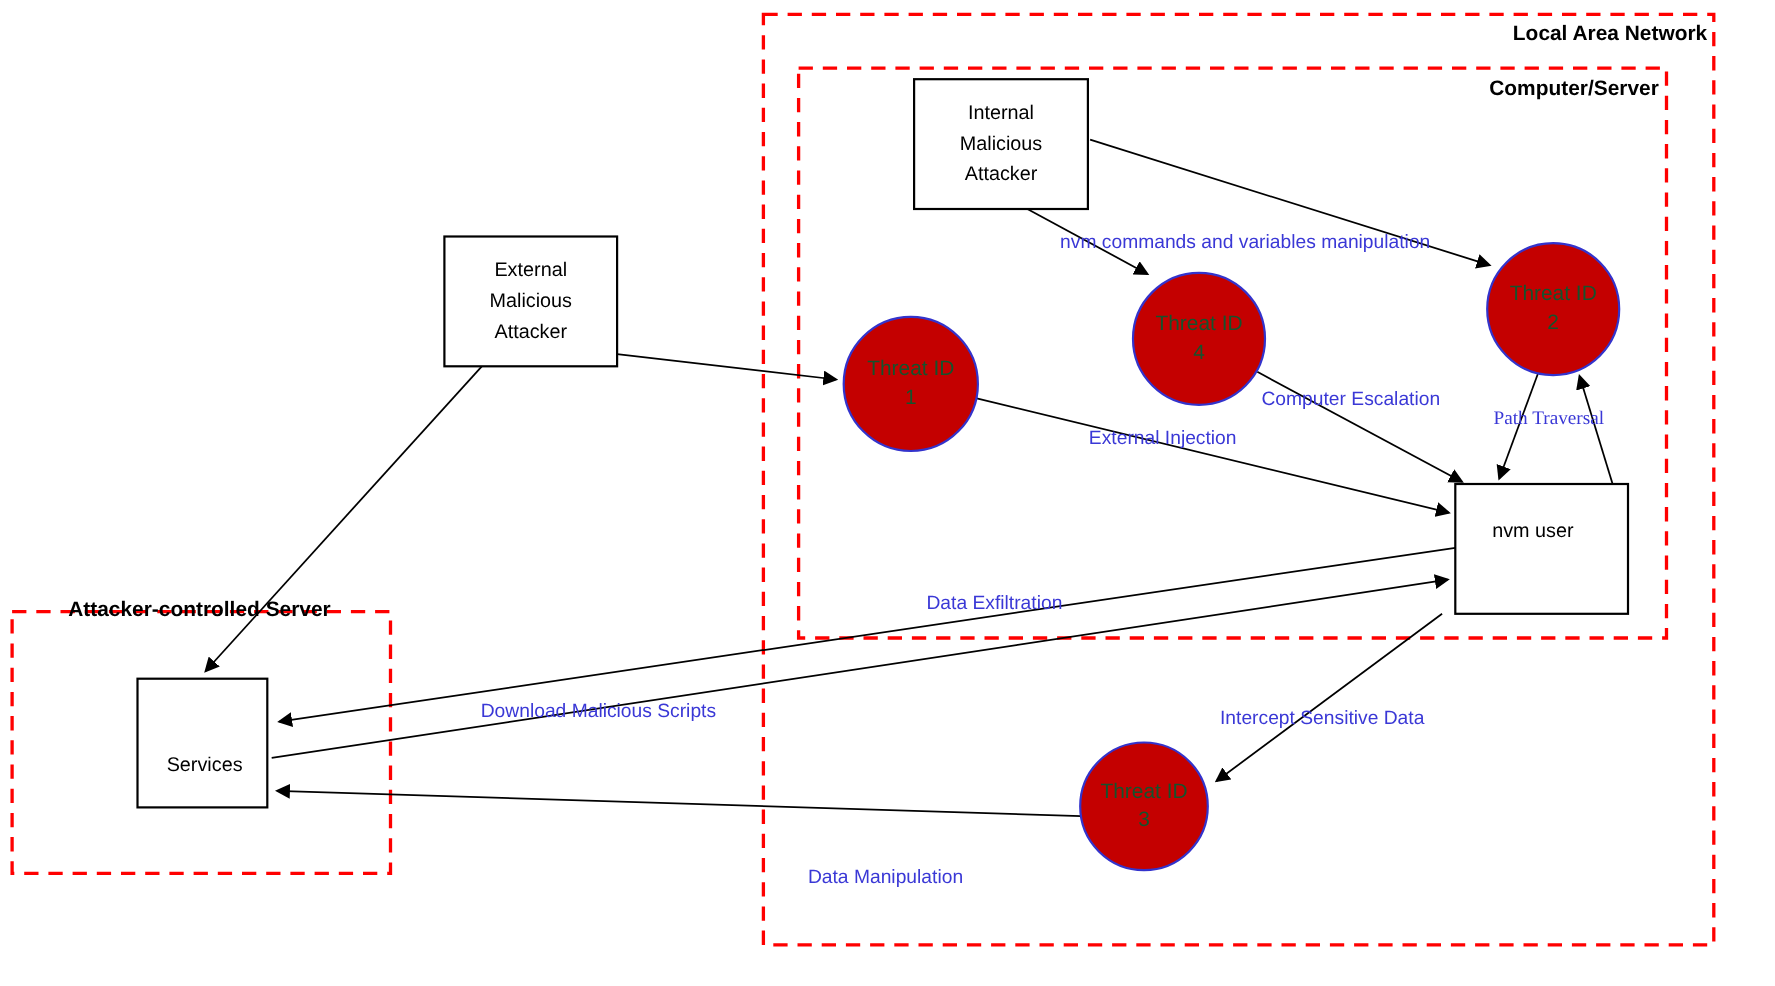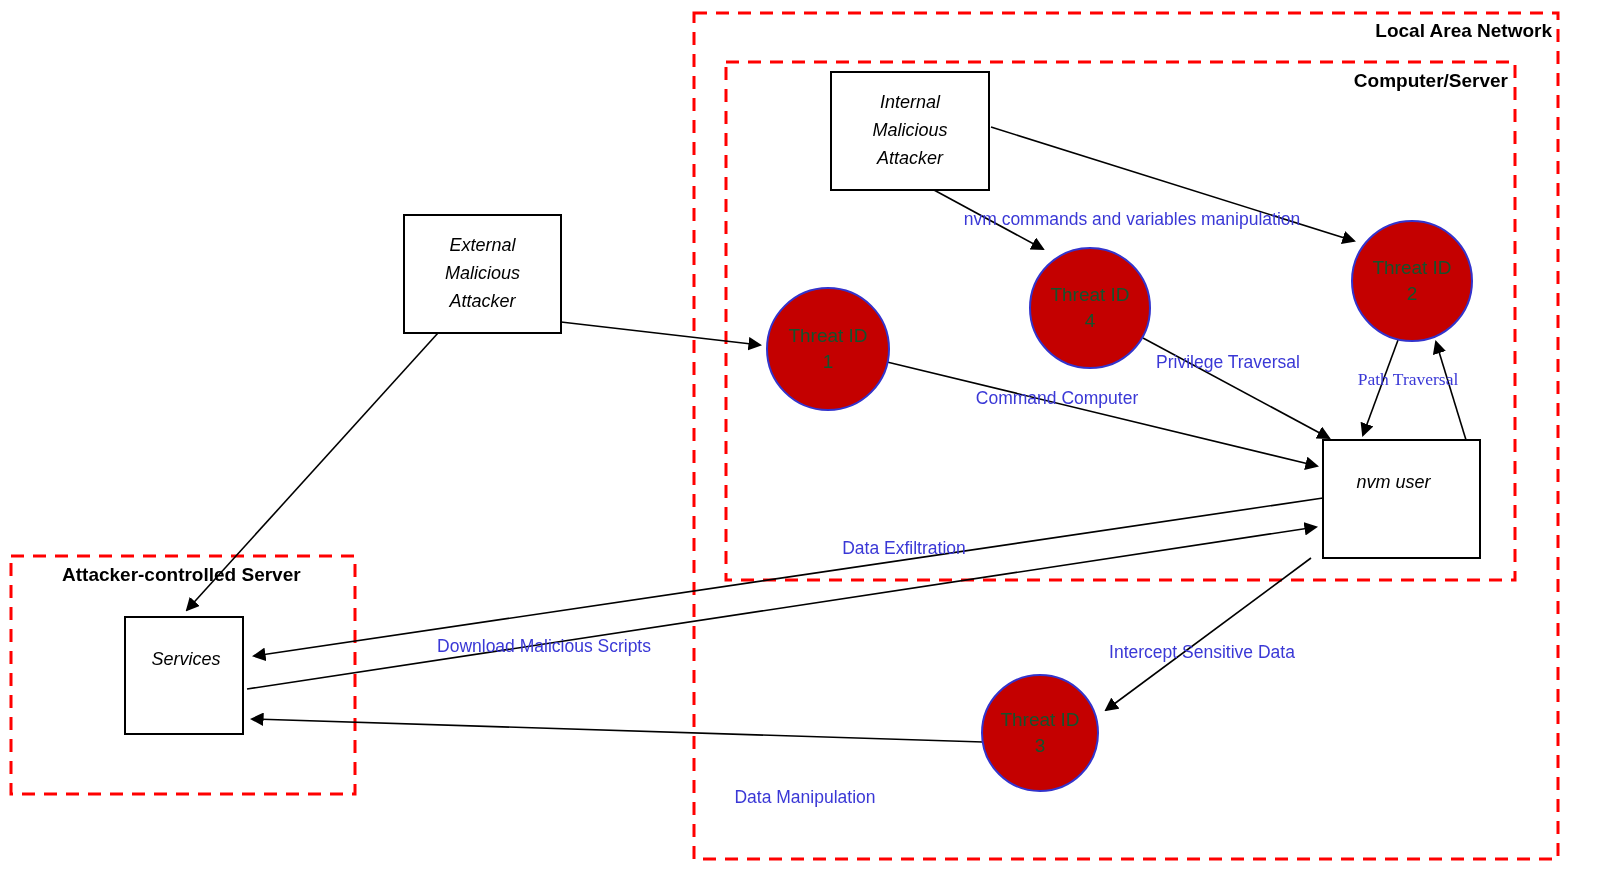--- a/index.html
+++ b/index.html
@@ -23,21 +23,21 @@
   .node-rect { fill: #ffffff; stroke: var(--node_border, #000000); stroke-width: 2; }
   .threat-circle { fill: var(--threat_fill, #c40000); stroke: var(--threat_border, #3333cc); stroke-width: 2; }
   .flow-line { stroke: var(--arrow, #000000); stroke-width: 1.6; fill: none; marker-end: url(#arrowhead); }
 
   
   .lbl { position: absolute; }
   .clabel { font-weight: bold; font-size: 19px; color: #000000; white-space: nowrap; }
   .nlabel {
     display: flex; align-items: center; justify-content: center;
     text-align: center; font-size: 18px; color: #000000;
-    white-space: pre-line; line-height: 1.55; font-style: italic;
+    white-space: pre-line; line-height: 1.55;
   }
   .tlabel {
     display: flex; align-items: center; justify-content: center;
     text-align: center; font-size: 19px; color: #14532d;
     white-space: pre-line; line-height: 1.35;
   }
   .flabel {
     font-size: 17.5px; color: var(--flow_label, #3a38d6);
     white-space: nowrap; transform: translateX(-50%);
   }
@@ -77,42 +77,42 @@
     <rect class="node-rect" x="125" y="617" width="118" height="117"></rect>
 
     <circle class="threat-circle" cx="828" cy="349" r="61"></circle>
     <circle class="threat-circle" cx="1090" cy="308" r="60"></circle>
     <circle class="threat-circle" cx="1412" cy="281" r="60"></circle>
     <circle class="threat-circle" cx="1040" cy="733" r="58"></circle>
   </svg>
 
   <div class="lbl clabel" style="right:62px; top:20px;margin-left:32px;">Local Area Network</div>
   <div class="lbl clabel" style="right:106px; top:70px;">Computer/Server</div>
-  <div class="lbl clabel" style="left:62px; top:564px;">Attacker-controlled Server</div>
+  <div class="lbl clabel" style="left:62px; top:544px;">Attacker-controlled Server</div>
 
   <div class="lbl nlabel" style="left:831px; top:72px; width:158px; height:118px;">Internal
 Malicious
 Attacker</div>
   <div class="lbl nlabel" style="left:404px; top:215px; width:157px; height:118px;">External
 Malicious
 Attacker</div>
   <div class="lbl nlabel" style="left:1323px; top:424px; width:141px; height:118px;">nvm user</div>
-  <div class="lbl nlabel" style="left:125px; top:601px; width:122px; height:117px;">Services</div>
+  <div class="lbl nlabel" style="left:125px; top:637px; width:122px; height:117px;">Services</div>
 
   <div class="lbl tlabel" style="left:768px; top:289px; width:120px; height:120px;">Threat ID
 1</div>
   <div class="lbl tlabel" style="left:1030px; top:248px; width:120px; height:120px;">Threat ID
 4</div>
   <div class="lbl tlabel" style="left:1352px; top:221px; width:120px; height:120px;">Threat ID
 2</div>
   <div class="lbl tlabel" style="left:982px; top:675px; width:116px; height:116px;">Threat ID
 3</div>
 
   <div class="lbl flabel" style="left:1132px; top:209px;">nvm commands and variables manipulation</div>
-  <div class="lbl flabel" style="left:1228px; top:352px;">Privilege Traversal</div>
+  <div class="lbl flabel" style="left:1228px; top:352px;">Computer Escalation</div>
   <div class="lbl flabel" style="left:1408px; top:369px;font-family:Liberation Serif, serif;">Path Traversal</div>
-  <div class="lbl flabel" style="left:1057px; top:388px;">Command Computer</div>
+  <div class="lbl flabel" style="left:1057px; top:388px;">External Injection</div>
   <div class="lbl flabel" style="left:904px; top:538px;">Data Exfiltration</div>
   <div class="lbl flabel" style="left:544px; top:636px;">Download Malicious Scripts</div>
   <div class="lbl flabel" style="left:1202px; top:642px;">Intercept Sensitive Data</div>
   <div class="lbl flabel" style="left:805px; top:787px;">Data Manipulation</div>
 
 </div>
 
 </body></html>

